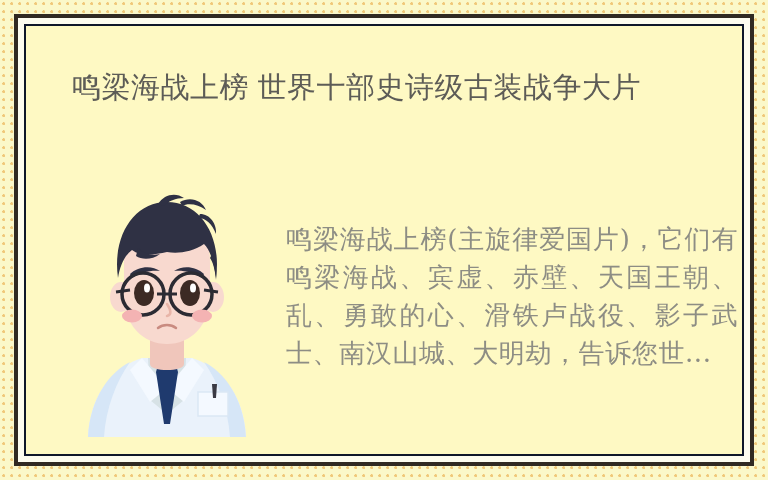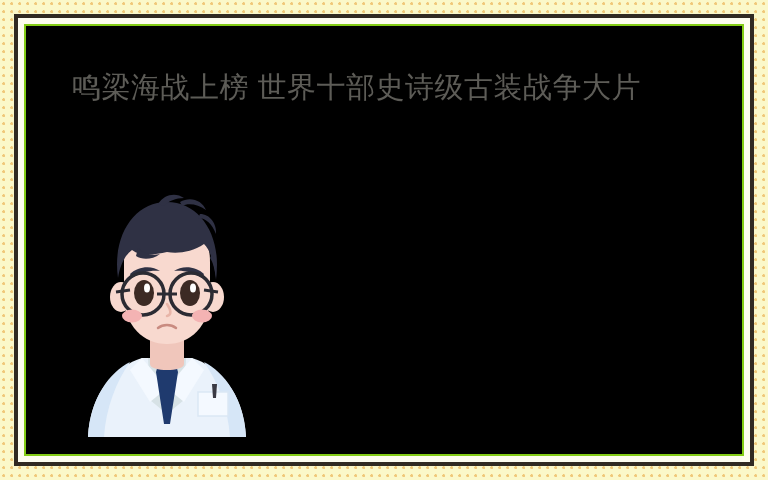--- a/index.html
+++ b/index.html
@@ -37,22 +37,22 @@
     border: 4px solid #312a22;
     background: #fdfcef;
   }
   .frame-inner {
     position: absolute;
     left: 6px;
     top: 6px;
     right: 6px;
     bottom: 6px;
     box-sizing: border-box;
-    border: 2px solid #84cc16;
-    background: #000000;
+    border: 2px solid #0f172a;
+    background: #fef9c3;
     overflow: hidden;
   }
 
   
   .card-title {
     position: absolute;
     left: 46px;
     top: 40px;
     width: 644px;
     margin: 0;
@@ -173,18 +173,19 @@
 
             <ellipse cx="60" cy="124" rx="10" ry="6.5" fill="#f4b3b3"></ellipse>
             <ellipse cx="130" cy="124" rx="10" ry="6.5" fill="#f4b3b3"></ellipse>
 
             <path d="M95 112 C99 118 100 123 95 124" stroke="#e8b5a8" stroke-width="2.5" fill="none" stroke-linecap="round"></path>
 
             <path d="M86 136 C91 132 99 132 104 136" stroke="#c98b80" stroke-width="2.5" fill="none" stroke-linecap="round"></path>
           </svg>
         </div>
 
+        <p class="excerpt">鸣梁海战上榜(主旋律爱国片)，它们有鸣梁海战、宾虚、赤壁、天国王朝、乱、勇敢的心、滑铁卢战役、影子武士、南汉山城、大明劫，告诉您世...</p>
 
       </div>
     </div>
   </div>
 
 </div>
 
 </body></html>

